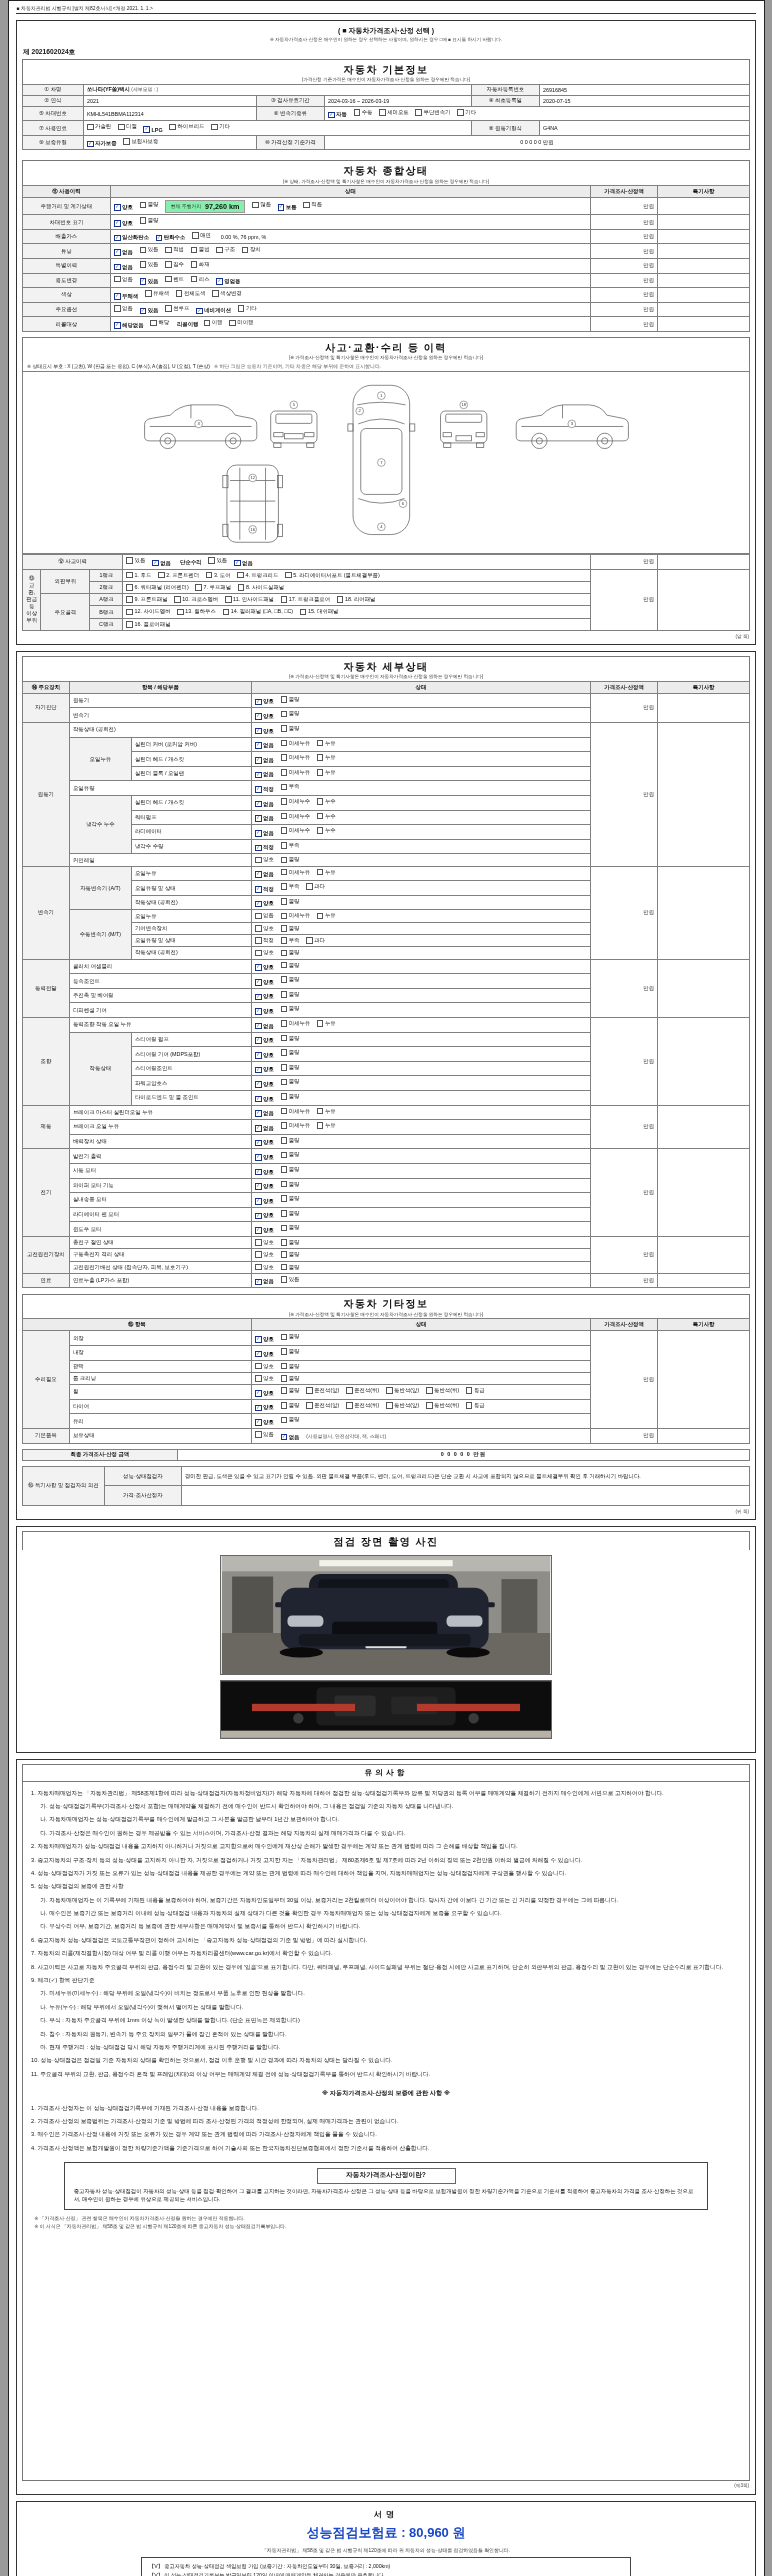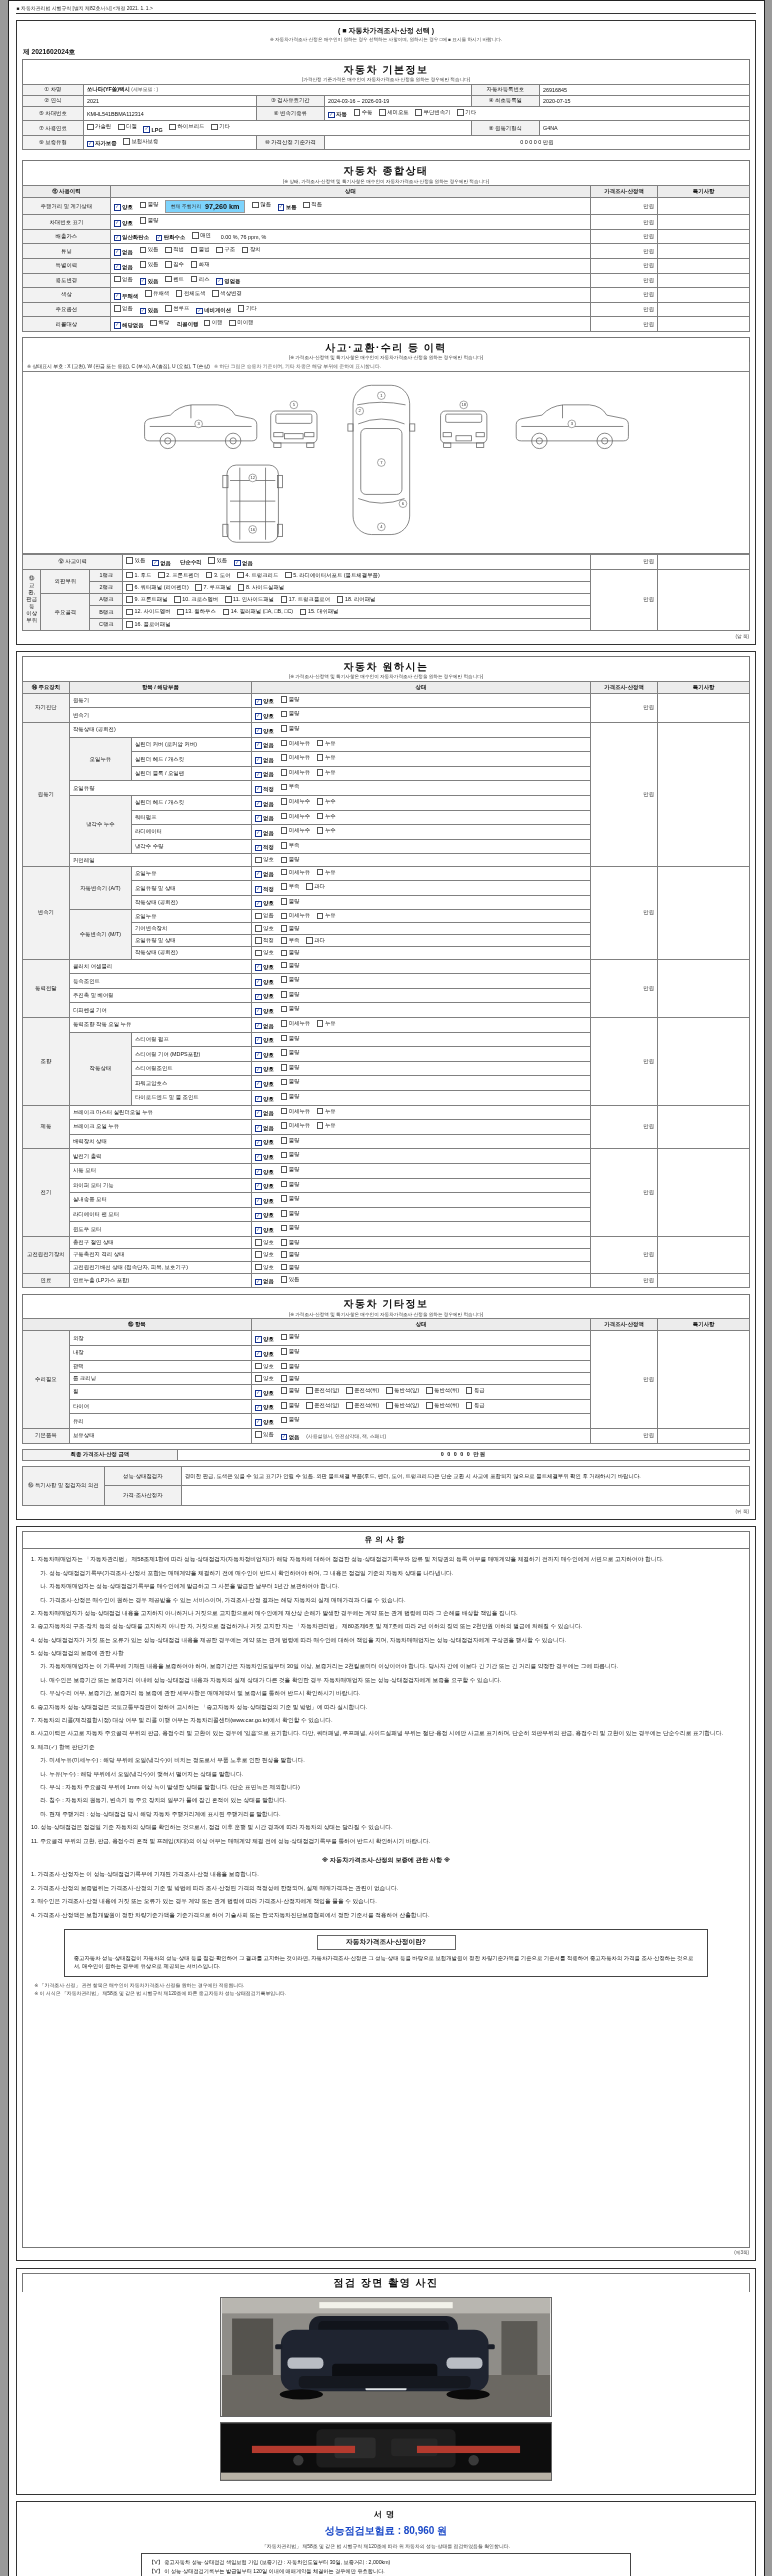--- a/index.html
+++ b/index.html
@@ -25,41 +25,41 @@
   .vert{background:#f2f2f2;text-align:center;font-size:5.2px;padding:1px;}
   .chk{white-space:normal;}
   .ck{display:inline-flex;align-items:center;margin:0.5px 6.7px 0.5px 0;white-space:nowrap;}
   .bx{width:4.6px;height:4.6px;border:0.5px solid #555;display:inline-block;margin-right:1.5px;font-size:4.6px;line-height:4.1px;text-align:center;color:#16338f;font-weight:bold;background:#fff;}
   .ck.on .bx{border-color:#16338f;}
   .ck.on .lb{font-weight:bold;}
   .lb{font-size:5.4px;}
   .cknote{font-size:4.9px;color:#444;margin-right:4.1px;}
   .midlb{font-size:5.4px;font-weight:bold;margin:0 5.2px 0 1px;}
   .extra{font-size:5.4px;margin-left:3.1px;}
-  .valbox{display:inline-flex;align-items:center;border:0.5px solid #999;padding:1px 4.6px;margin-right:7.2px;background:#7dd3fc;}
+  .valbox{display:inline-flex;align-items:center;border:0.5px solid #999;padding:1px 4.6px;margin-right:7.2px;background:#86efac;}
   .vl{font-size:4.9px;margin-right:3.6px;color:#333;}
   .vv{font-size:7.2px;font-weight:bold;}
   .legend{border:0.5px solid #808080;border-top:none;font-size:4.9px;padding:1.5px 4.1px;color:#222;}
   .diag{border:0.5px solid #808080;border-top:none;padding:3.1px 0;text-align:center;}
   .diag svg{display:block;margin:0 auto;}
   .pagemark{text-align:right;font-size:4.6px;color:#444;padding:2.6px 1px 0;}
   .amt{text-align:center;font-size:6.7px;font-weight:bold;letter-spacing:1px;}
   .optxt{font-size:5.4px;height:15.5px;}
   .notice-title{border:0.5px solid #777;text-align:center;font-size:7.7px;font-weight:bold;letter-spacing:3.1px;padding:3.1px;}
   .notice-body{border:0.5px solid #777;border-top:none;padding:6.2px 8.2px;font-size:5.7px;line-height:1.72;min-height:685px;}
   .notice-body p{margin:0 0 3.6px;}
   .notice-body p.i1{padding-left:9.3px;}
   .notice-body p.hd{text-align:center;font-weight:bold;margin:8.2px 0 5.2px;font-size:6.2px;}
   .define-box{border:0.8px solid #444;margin:8.2px auto 0;width:88%;padding:5.2px 8.2px;font-size:5.4px;line-height:1.6;}
   .define-box .dt{display:block;text-align:center;font-weight:bold;font-size:6.7px;margin-bottom:3.1px;border:0.5px solid #666;width:134px;margin-left:auto;margin-right:auto;padding:1.5px;}
   .footnotes{font-size:4.9px;color:#333;margin-top:5.2px;padding:0 3.1px;line-height:1.6;}
   .photo-wrap{text-align:center;padding:5.2px 0 2.1px;}
   .photo-wrap svg{display:block;margin:0 auto 5.2px;border:0.5px solid #666;}
   .sign-title{text-align:center;font-size:8.2px;font-weight:bold;letter-spacing:4.1px;margin:3.1px 0 4.1px;}
-  .fee{text-align:center;font-size:10px;font-weight:bold;color:#1a49c8;margin:3.1px 0 5.2px;}
+  .fee{text-align:center;font-size:13px;font-weight:bold;color:#1a49c8;margin:3.1px 0 5.2px;}
   .sign-note{text-align:center;font-size:4.9px;color:#333;margin-bottom:4.1px;}
   .sign-box{border:0.5px solid #444;width:474px;margin:0 auto;padding:3.6px 7.2px;font-size:5.2px;line-height:1.7;}
 </style>
 </head>
 <body>
 
 <div class="sheet">
 
   <div class="topnote">■ 자동차관리법 시행규칙 [별지 제82호서식] &lt;개정 2021. 1. 1.&gt;</div>
 
@@ -572,21 +572,21 @@
                 <span class="lb">16. 플로어패널</span>
               </span></td>
       </tr>
     </tbody>
       </table>
     <div class="pagemark">(앞 쪽)</div>
   </div>
 
   <div class="box">
     <div class="sec">
-      <div class="sec-t">자동차 원하시는</div>
+      <div class="sec-t">자동차 세부상태</div>
       <div class="sec-n">(※ 가격조사·산정액 및 특기사항은 매수인이 자동차가격조사·산정을 원하는 경우에만 적습니다)</div>
     </div>
     <table class="t">
       <colgroup>
           <col style="width:47px">
           <col style="width:62px">
           <col style="width:120px">
           <col>
           <col style="width:67px">
           <col style="width:92px">
@@ -1397,90 +1397,20 @@
         <td class="lab">성능·상태점검자</td>
         <td class="optxt">경미한 판금, 도색은 있을 수 있고 표기가 안될 수 있음. 외판 볼트체결 부품(후드, 펜더, 도어, 트렁크리드)은 단순 교환 시 사고에 포함되지 않으므로 볼트체결부위 확인 후 거래하시기 바랍니다.</td>
       </tr>
       <tr>
         <td class="lab">가격·조사산정자</td>
         <td class="optxt"></td>
       </tr>
     </tbody>
       </table>
     <div class="pagemark">(뒤 쪽)</div>
-  </div>
-
-  <div class="box">
-    <div class="notice-title">유의사항</div>
-    <div class="notice-body">
-      <div>
-  <p>1. 자동차매매업자는 「자동차관리법」 제58조제1항에 따라 성능·상태점검자(자동차정비업자)가 해당 자동차에 대하여 점검한 성능·상태점검기록부와 압류 및 저당권의 등록 여부를 매매계약을 체결하기 전까지 매수인에게 서면으로 고지하여야 합니다.</p>
-
-  <p class=" i1">가. 성능·상태점검기록부(가격조사·산정서 포함)는 매매계약을 체결하기 전에 매수인이 반드시 확인하여야 하며, 그 내용은 점검일 기준의 자동차 상태를 나타냅니다.</p>
-
-  <p class=" i1">나. 자동차매매업자는 성능·상태점검기록부를 매수인에게 발급하고 그 사본을 발급한 날부터 1년간 보관하여야 합니다.</p>
-
-  <p class=" i1">다. 가격조사·산정은 매수인이 원하는 경우 제공받을 수 있는 서비스이며, 가격조사·산정 결과는 해당 자동차의 실제 매매가격과 다를 수 있습니다.</p>
-
-  <p>2. 자동차매매업자가 성능·상태점검 내용을 고지하지 아니하거나 거짓으로 고지함으로써 매수인에게 재산상 손해가 발생한 경우에는 계약 또는 관계 법령에 따라 그 손해를 배상할 책임을 집니다.</p>
-
-  <p>3. 중고자동차의 구조·장치 등의 성능·상태를 고지하지 아니한 자, 거짓으로 점검하거나 거짓 고지한 자는 「자동차관리법」 제80조제6호 및 제7호에 따라 2년 이하의 징역 또는 2천만원 이하의 벌금에 처해질 수 있습니다.</p>
-
-  <p>4. 성능·상태점검자가 거짓 또는 오류가 있는 성능·상태점검 내용을 제공한 경우에는 계약 또는 관계 법령에 따라 매수인에 대하여 책임을 지며, 자동차매매업자는 성능·상태점검자에게 구상권을 행사할 수 있습니다.</p>
-
-  <p>5. 성능·상태점검의 보증에 관한 사항</p>
-
-  <p class=" i1">가. 자동차매매업자는 이 기록부에 기재된 내용을 보증하여야 하며, 보증기간은 자동차인도일부터 30일 이상, 보증거리는 2천킬로미터 이상이어야 합니다. 당사자 간에 이보다 긴 기간 또는 긴 거리를 약정한 경우에는 그에 따릅니다.</p>
-
-  <p class=" i1">나. 매수인은 보증기간 또는 보증거리 이내에 성능·상태점검 내용과 자동차의 실제 상태가 다른 것을 확인한 경우 자동차매매업자 또는 성능·상태점검자에게 보증을 요구할 수 있습니다.</p>
-
-  <p class=" i1">다. 무상수리 여부, 보증기간, 보증거리 등 보증에 관한 세부사항은 매매계약서 및 보증서를 통하여 반드시 확인하시기 바랍니다.</p>
-
-  <p>6. 중고자동차 성능·상태점검은 국토교통부장관이 정하여 고시하는 「중고자동차 성능·상태점검의 기준 및 방법」에 따라 실시합니다.</p>
-
-  <p>7. 자동차의 리콜(제작결함시정) 대상 여부 및 리콜 이행 여부는 자동차리콜센터(www.car.go.kr)에서 확인할 수 있습니다.</p>
-
-  <p>8. 사고이력은 사고로 자동차 주요골격 부위의 판금, 용접수리 및 교환이 있는 경우에 '있음'으로 표기합니다. 다만, 쿼터패널, 루프패널, 사이드실패널 부위는 절단·용접 시에만 사고로 표기하며, 단순히 외판부위의 판금, 용접수리 및 교환이 있는 경우에는 단순수리로 표기합니다.</p>
-
-  <p>9. 체크(✓) 항목 판단기준</p>
-
-  <p class=" i1">가. 미세누유(미세누수) : 해당 부위에 오일(냉각수)이 비치는 정도로서 부품 노후로 인한 현상을 말합니다.</p>
-
-  <p class=" i1">나. 누유(누수) : 해당 부위에서 오일(냉각수)이 맺혀서 떨어지는 상태를 말합니다.</p>
-
-  <p class=" i1">다. 부식 : 자동차 주요골격 부위에 1mm 이상 녹이 발생한 상태를 말합니다. (단순 표면녹은 제외합니다)</p>
-
-  <p class=" i1">라. 침수 : 자동차의 원동기, 변속기 등 주요 장치의 일부가 물에 잠긴 흔적이 있는 상태를 말합니다.</p>
-
-  <p class=" i1">마. 현재 주행거리 : 성능·상태점검 당시 해당 자동차 주행거리계에 표시된 주행거리를 말합니다.</p>
-
-  <p>10. 성능·상태점검은 점검일 기준 자동차의 상태를 확인하는 것으로서, 점검 이후 운행 및 시간 경과에 따라 자동차의 상태는 달라질 수 있습니다.</p>
-
-  <p>11. 주요골격 부위의 교환, 판금, 용접수리 흔적 및 프레임(차대)의 이상 여부는 매매계약 체결 전에 성능·상태점검기록부를 통하여 반드시 확인하시기 바랍니다.</p>
-
-  <p class=" hd">※ 자동차가격조사·산정의 보증에 관한 사항 ※</p>
-
-  <p>1. 가격조사·산정자는 이 성능·상태점검기록부에 기재된 가격조사·산정 내용을 보증합니다.</p>
-
-  <p>2. 가격조사·산정의 보증범위는 가격조사·산정의 기준 및 방법에 따라 조사·산정된 가격의 적정성에 한정되며, 실제 매매가격과는 관련이 없습니다.</p>
-
-  <p>3. 매수인은 가격조사·산정 내용에 거짓 또는 오류가 있는 경우 계약 또는 관계 법령에 따라 가격조사·산정자에게 책임을 물을 수 있습니다.</p>
-
-  <p>4. 가격조사·산정액은 보험개발원이 정한 차량기준가액을 기준가격으로 하여 기술사회 또는 한국자동차진단보증협회에서 정한 기준서를 적용하여 산출합니다.</p>
-</div>
-      <div class="define-box">
-        <span class="dt">자동차가격조사·산정이란?</span>
-        <span>중고자동차 성능·상태점검이 자동차의 성능·상태 등을 점검·확인하여 그 결과를 고지하는 것이라면, 자동차가격조사·산정은 그 성능·상태 등을 바탕으로 보험개발원이 정한 차량기준가액을 기준으로 기준서를 적용하여 중고자동차의 가격을 조사·산정하는 것으로서, 매수인이 원하는 경우에 유상으로 제공되는 서비스입니다.</span>
-      </div>
-      <div class="footnotes">
-        <div>※ 「가격조사·산정」 관련 항목은 매수인이 자동차가격조사·산정을 원하는 경우에만 적용됩니다.</div>
-        <div>※ 이 서식은 「자동차관리법」 제58조 및 같은 법 시행규칙 제120조에 따른 중고자동차 성능·상태점검기록부입니다.</div>
-      </div>
-    </div>
-    <div class="pagemark">(제3쪽)</div>
   </div>
 
   <div class="box">
     <div class="sec">
       <div class="sec-t">점검 장면 촬영 사진</div>
     </div>
     <div class="photo-wrap">
       <svg width="330" height="118" viewBox="0 0 640 230">
         <rect x="0" y="0" width="640" height="150" fill="#8f8d88"></rect>
         <rect x="0" y="0" width="640" height="30" fill="#b8b6b0"></rect>
@@ -1509,20 +1439,90 @@
         <rect x="60" y="44" width="200" height="14" fill="#b43a2e"></rect>
         <rect x="380" y="44" width="200" height="14" fill="#b43a2e"></rect>
         <rect x="0" y="96" width="640" height="14" fill="#b8b2a6"></rect>
         <circle cx="150" cy="72" r="10" fill="#3a3a3a"></circle>
         <circle cx="490" cy="72" r="10" fill="#3a3a3a"></circle>
       </svg>
     </div>
   </div>
 
   <div class="box">
+    <div class="notice-title">유의사항</div>
+    <div class="notice-body">
+      <div>
+  <p>1. 자동차매매업자는 「자동차관리법」 제58조제1항에 따라 성능·상태점검자(자동차정비업자)가 해당 자동차에 대하여 점검한 성능·상태점검기록부와 압류 및 저당권의 등록 여부를 매매계약을 체결하기 전까지 매수인에게 서면으로 고지하여야 합니다.</p>
+
+  <p class=" i1">가. 성능·상태점검기록부(가격조사·산정서 포함)는 매매계약을 체결하기 전에 매수인이 반드시 확인하여야 하며, 그 내용은 점검일 기준의 자동차 상태를 나타냅니다.</p>
+
+  <p class=" i1">나. 자동차매매업자는 성능·상태점검기록부를 매수인에게 발급하고 그 사본을 발급한 날부터 1년간 보관하여야 합니다.</p>
+
+  <p class=" i1">다. 가격조사·산정은 매수인이 원하는 경우 제공받을 수 있는 서비스이며, 가격조사·산정 결과는 해당 자동차의 실제 매매가격과 다를 수 있습니다.</p>
+
+  <p>2. 자동차매매업자가 성능·상태점검 내용을 고지하지 아니하거나 거짓으로 고지함으로써 매수인에게 재산상 손해가 발생한 경우에는 계약 또는 관계 법령에 따라 그 손해를 배상할 책임을 집니다.</p>
+
+  <p>3. 중고자동차의 구조·장치 등의 성능·상태를 고지하지 아니한 자, 거짓으로 점검하거나 거짓 고지한 자는 「자동차관리법」 제80조제6호 및 제7호에 따라 2년 이하의 징역 또는 2천만원 이하의 벌금에 처해질 수 있습니다.</p>
+
+  <p>4. 성능·상태점검자가 거짓 또는 오류가 있는 성능·상태점검 내용을 제공한 경우에는 계약 또는 관계 법령에 따라 매수인에 대하여 책임을 지며, 자동차매매업자는 성능·상태점검자에게 구상권을 행사할 수 있습니다.</p>
+
+  <p>5. 성능·상태점검의 보증에 관한 사항</p>
+
+  <p class=" i1">가. 자동차매매업자는 이 기록부에 기재된 내용을 보증하여야 하며, 보증기간은 자동차인도일부터 30일 이상, 보증거리는 2천킬로미터 이상이어야 합니다. 당사자 간에 이보다 긴 기간 또는 긴 거리를 약정한 경우에는 그에 따릅니다.</p>
+
+  <p class=" i1">나. 매수인은 보증기간 또는 보증거리 이내에 성능·상태점검 내용과 자동차의 실제 상태가 다른 것을 확인한 경우 자동차매매업자 또는 성능·상태점검자에게 보증을 요구할 수 있습니다.</p>
+
+  <p class=" i1">다. 무상수리 여부, 보증기간, 보증거리 등 보증에 관한 세부사항은 매매계약서 및 보증서를 통하여 반드시 확인하시기 바랍니다.</p>
+
+  <p>6. 중고자동차 성능·상태점검은 국토교통부장관이 정하여 고시하는 「중고자동차 성능·상태점검의 기준 및 방법」에 따라 실시합니다.</p>
+
+  <p>7. 자동차의 리콜(제작결함시정) 대상 여부 및 리콜 이행 여부는 자동차리콜센터(www.car.go.kr)에서 확인할 수 있습니다.</p>
+
+  <p>8. 사고이력은 사고로 자동차 주요골격 부위의 판금, 용접수리 및 교환이 있는 경우에 '있음'으로 표기합니다. 다만, 쿼터패널, 루프패널, 사이드실패널 부위는 절단·용접 시에만 사고로 표기하며, 단순히 외판부위의 판금, 용접수리 및 교환이 있는 경우에는 단순수리로 표기합니다.</p>
+
+  <p>9. 체크(✓) 항목 판단기준</p>
+
+  <p class=" i1">가. 미세누유(미세누수) : 해당 부위에 오일(냉각수)이 비치는 정도로서 부품 노후로 인한 현상을 말합니다.</p>
+
+  <p class=" i1">나. 누유(누수) : 해당 부위에서 오일(냉각수)이 맺혀서 떨어지는 상태를 말합니다.</p>
+
+  <p class=" i1">다. 부식 : 자동차 주요골격 부위에 1mm 이상 녹이 발생한 상태를 말합니다. (단순 표면녹은 제외합니다)</p>
+
+  <p class=" i1">라. 침수 : 자동차의 원동기, 변속기 등 주요 장치의 일부가 물에 잠긴 흔적이 있는 상태를 말합니다.</p>
+
+  <p class=" i1">마. 현재 주행거리 : 성능·상태점검 당시 해당 자동차 주행거리계에 표시된 주행거리를 말합니다.</p>
+
+  <p>10. 성능·상태점검은 점검일 기준 자동차의 상태를 확인하는 것으로서, 점검 이후 운행 및 시간 경과에 따라 자동차의 상태는 달라질 수 있습니다.</p>
+
+  <p>11. 주요골격 부위의 교환, 판금, 용접수리 흔적 및 프레임(차대)의 이상 여부는 매매계약 체결 전에 성능·상태점검기록부를 통하여 반드시 확인하시기 바랍니다.</p>
+
+  <p class=" hd">※ 자동차가격조사·산정의 보증에 관한 사항 ※</p>
+
+  <p>1. 가격조사·산정자는 이 성능·상태점검기록부에 기재된 가격조사·산정 내용을 보증합니다.</p>
+
+  <p>2. 가격조사·산정의 보증범위는 가격조사·산정의 기준 및 방법에 따라 조사·산정된 가격의 적정성에 한정되며, 실제 매매가격과는 관련이 없습니다.</p>
+
+  <p>3. 매수인은 가격조사·산정 내용에 거짓 또는 오류가 있는 경우 계약 또는 관계 법령에 따라 가격조사·산정자에게 책임을 물을 수 있습니다.</p>
+
+  <p>4. 가격조사·산정액은 보험개발원이 정한 차량기준가액을 기준가격으로 하여 기술사회 또는 한국자동차진단보증협회에서 정한 기준서를 적용하여 산출합니다.</p>
+</div>
+      <div class="define-box">
+        <span class="dt">자동차가격조사·산정이란?</span>
+        <span>중고자동차 성능·상태점검이 자동차의 성능·상태 등을 점검·확인하여 그 결과를 고지하는 것이라면, 자동차가격조사·산정은 그 성능·상태 등을 바탕으로 보험개발원이 정한 차량기준가액을 기준으로 기준서를 적용하여 중고자동차의 가격을 조사·산정하는 것으로서, 매수인이 원하는 경우에 유상으로 제공되는 서비스입니다.</span>
+      </div>
+      <div class="footnotes">
+        <div>※ 「가격조사·산정」 관련 항목은 매수인이 자동차가격조사·산정을 원하는 경우에만 적용됩니다.</div>
+        <div>※ 이 서식은 「자동차관리법」 제58조 및 같은 법 시행규칙 제120조에 따른 중고자동차 성능·상태점검기록부입니다.</div>
+      </div>
+    </div>
+    <div class="pagemark">(제3쪽)</div>
+  </div>
+
+  <div class="box">
     <div class="sign-title">서명</div>
     <div class="fee">성능점검보험료 : 80,960 원</div>
     <div class="sign-note">「자동차관리법」 제58조 및 같은 법 시행규칙 제120조에 따라 위 자동차의 성능·상태를 점검하였음을 확인합니다.</div>
     <div class="sign-box">
       <div>【V】 중고자동차 성능·상태점검 책임보험 가입 (보증기간 : 자동차인도일부터 30일, 보증거리 : 2,000km)</div>
       <div>【V】 이 성능·상태점검기록부는 발급일부터 120일 이내에 매매계약을 체결하는 경우에만 유효합니다.</div>
     </div>
   </div>
 
 </div>

